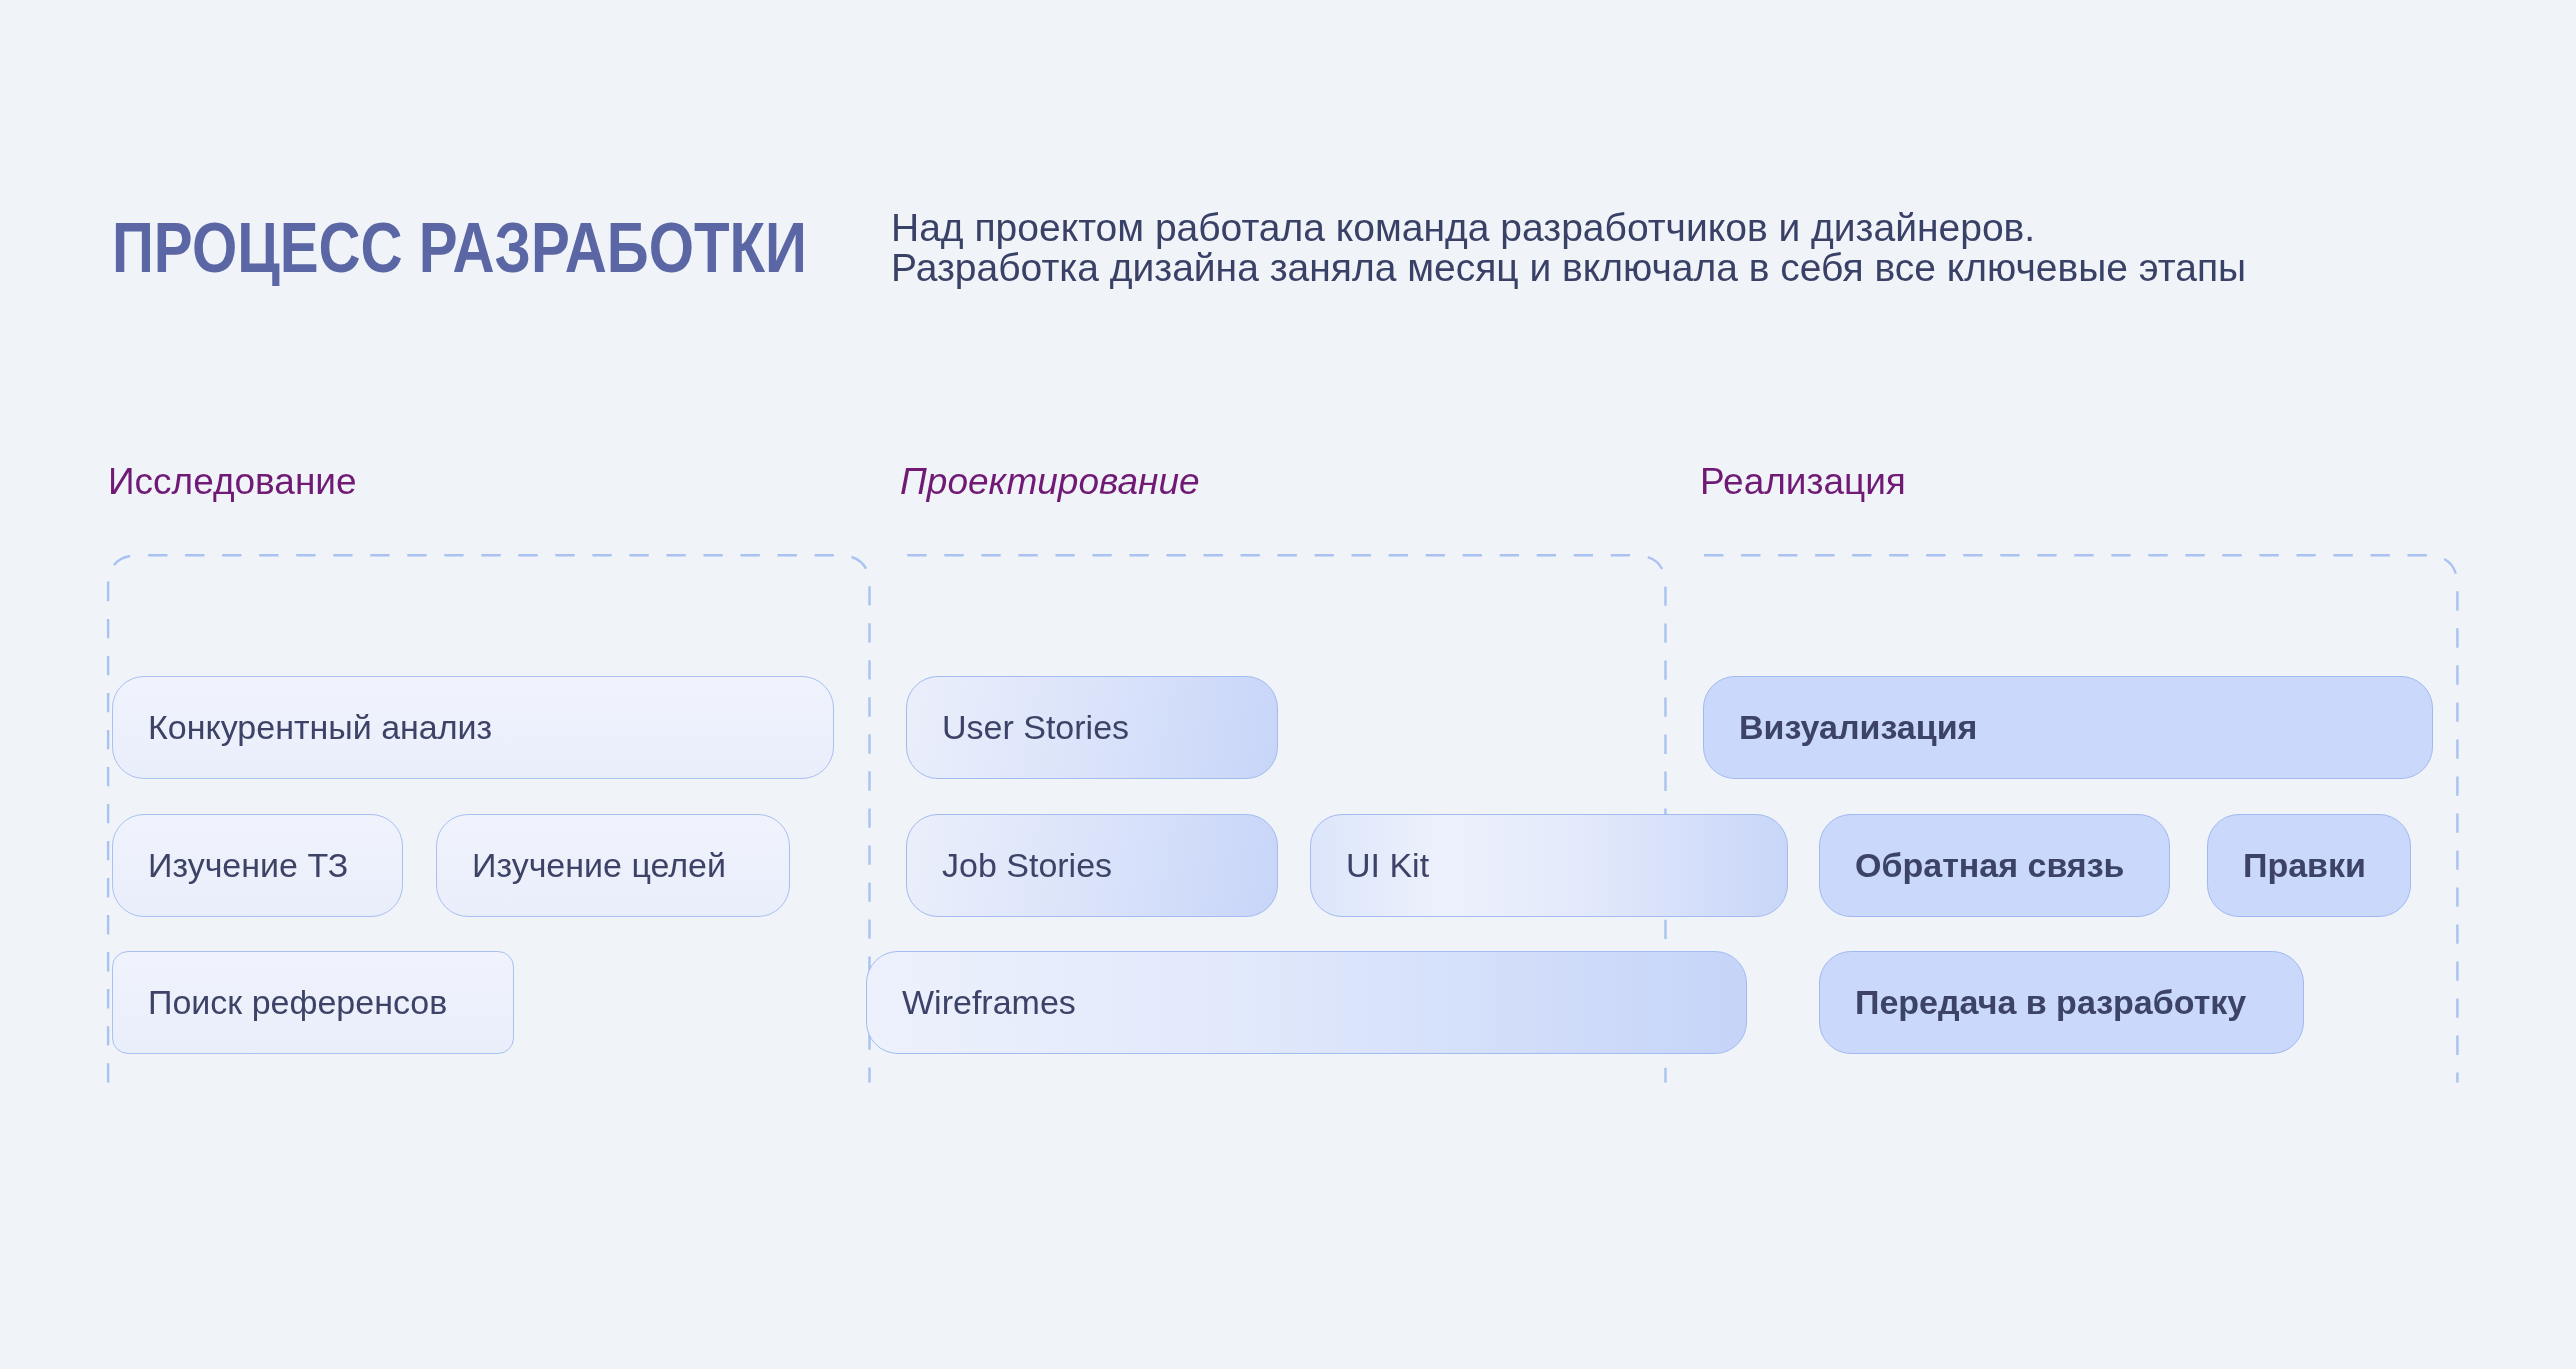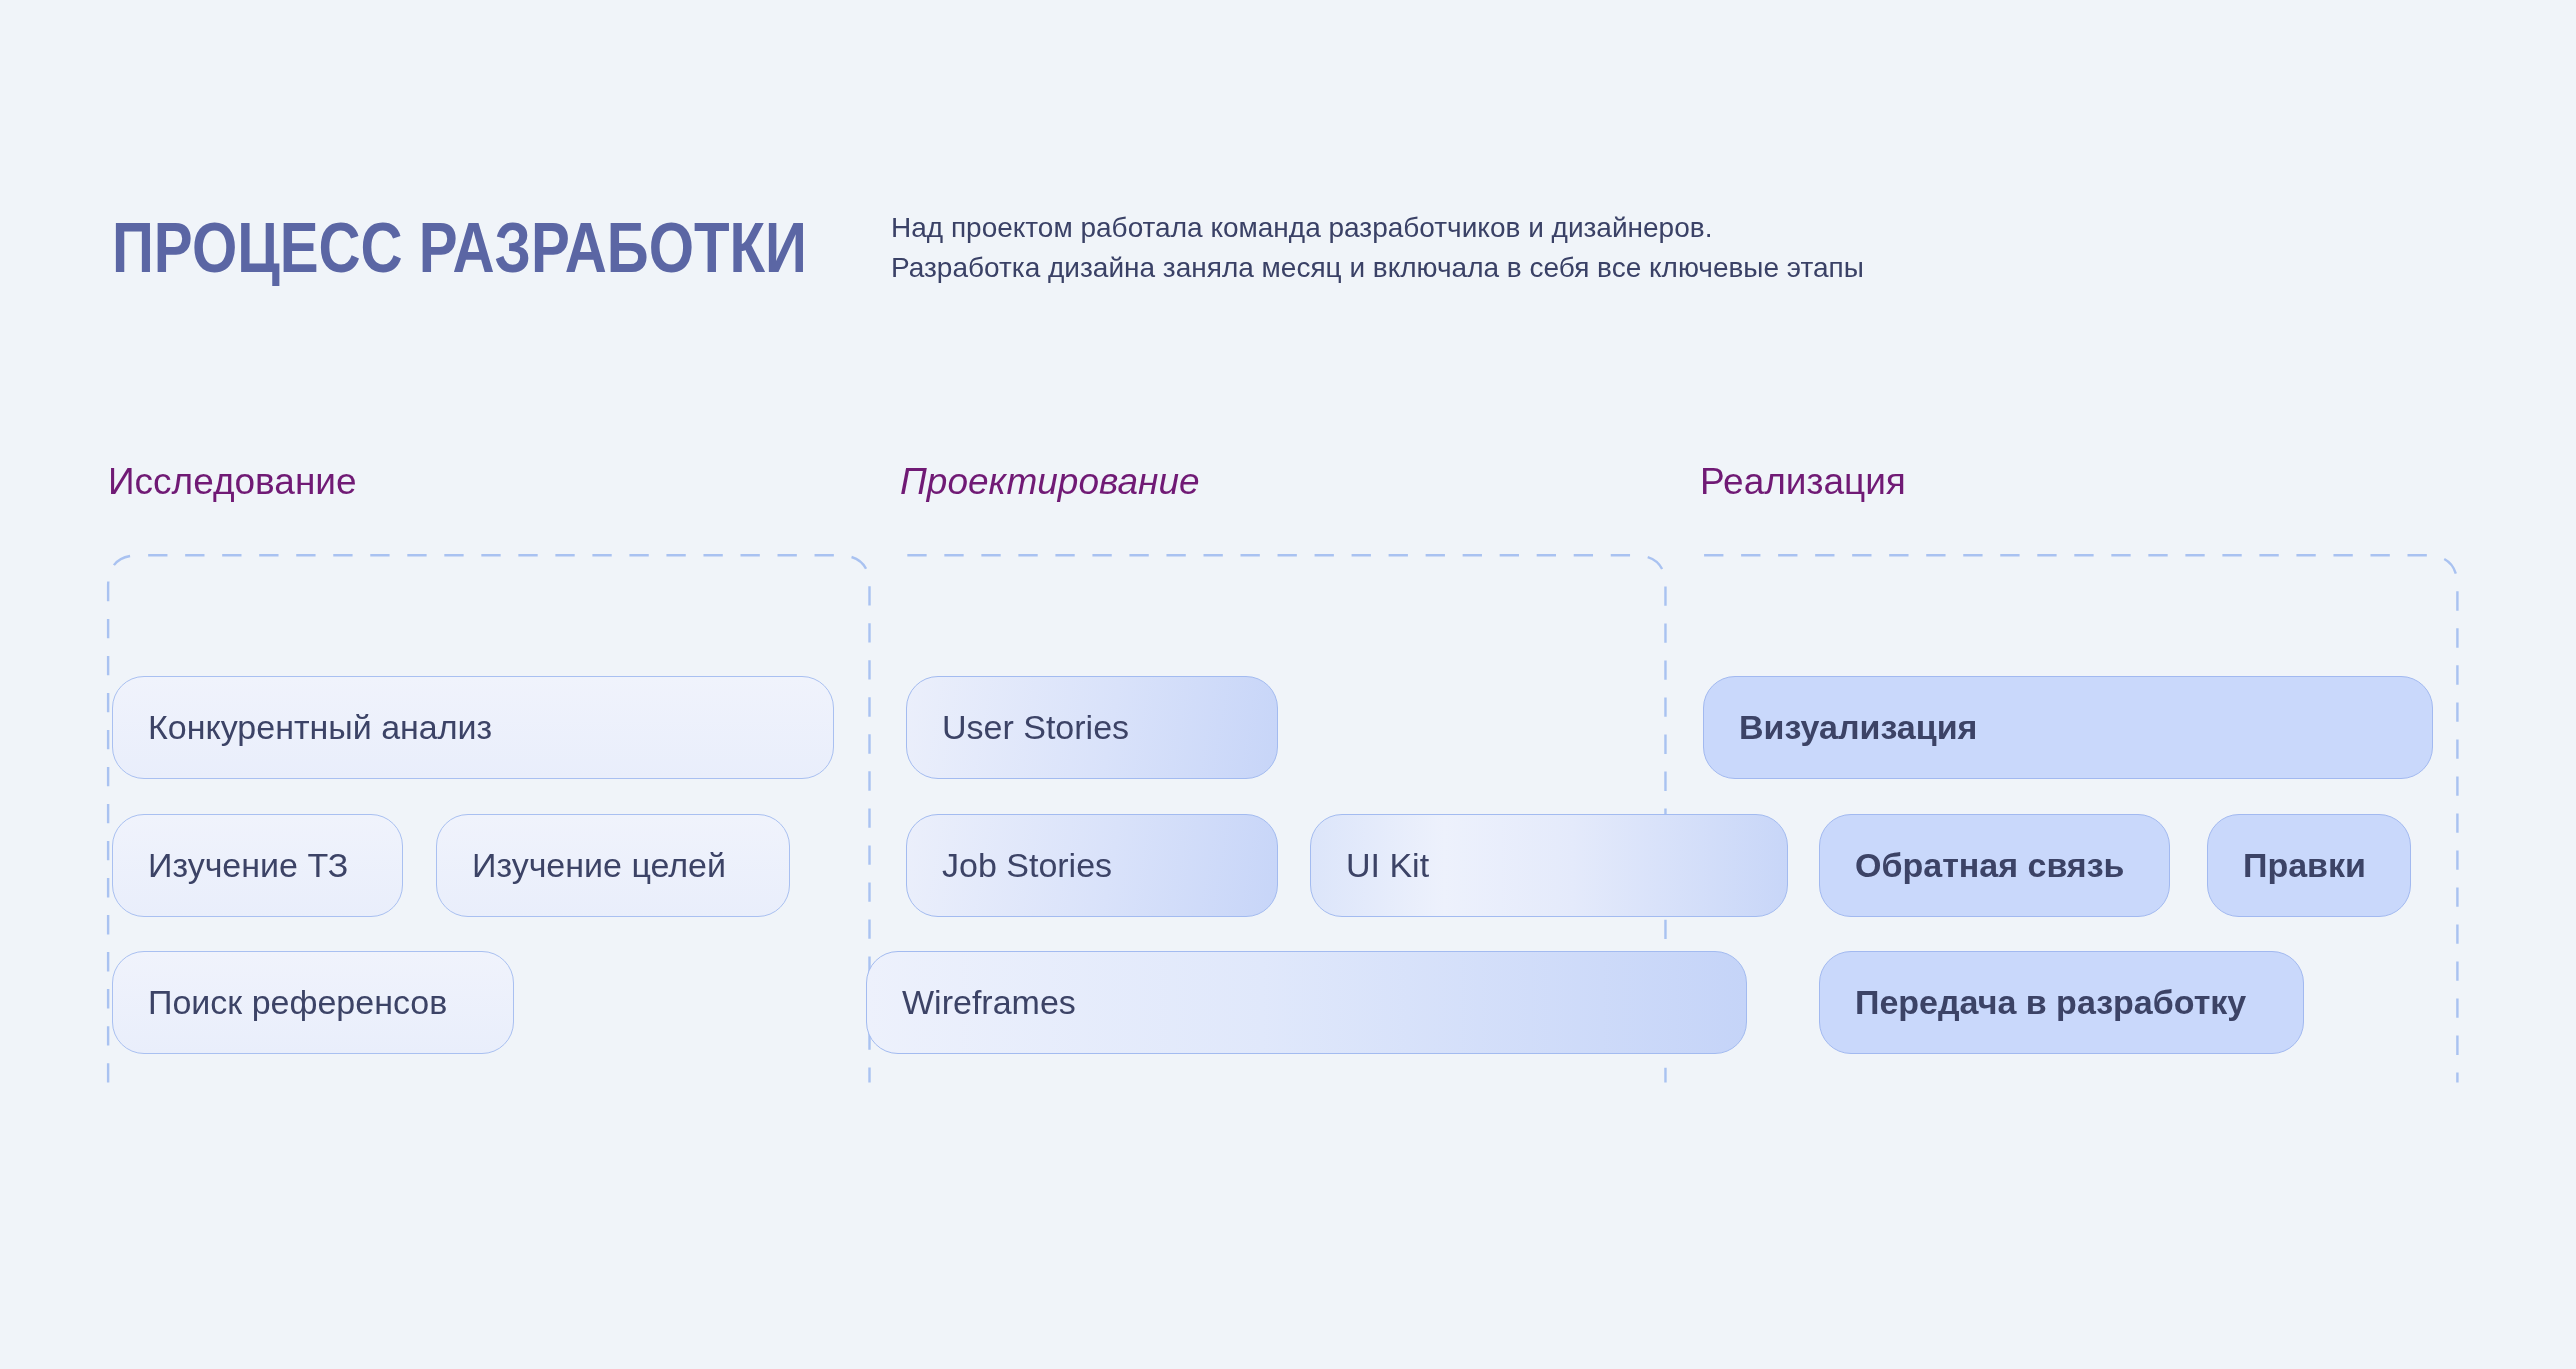--- a/index.html
+++ b/index.html
@@ -8,21 +8,21 @@
     font-family:"Liberation Sans",sans-serif;overflow:hidden;
   }
   .title{
     position:absolute;left:112px;top:211px;
     font-size:71px;font-weight:700;line-height:74px;color:#5b66a4;
     white-space:nowrap;transform:scaleX(0.82);transform-origin:0 50%;
     letter-spacing:0px;
   }
   .desc{
     position:absolute;left:891px;top:208px;
-    font-size:28px;line-height:40px;color:#3a4166;white-space:nowrap;
+    font-size:39px;line-height:40px;color:#3a4166;white-space:nowrap;
   }
   .col-header{
     position:absolute;top:460px;font-size:37px;line-height:43px;
     color:#701a75;text-align:left;
   }
   .ch1{left:108px;width:762px;}
   .ch2{left:900px;width:766px;font-style:italic;}
   .ch3{left:1700px;width:758px;}
   .dashes{position:absolute;left:0;top:0;z-index:1;}
   .box{
@@ -36,21 +36,21 @@
   .b2{border:1.6px solid #a3bbf0;text-align:center;}
   .g-side{background:linear-gradient(100deg,#ebeffb 0%,#d9e2fa 55%,#c7d5f8 100%);}
   .g-uikit{background:linear-gradient(90deg,#dce5fa 0%,#edf1fc 28%,#e4eafb 55%,#c8d6f8 100%);}
   .g-wire{background:linear-gradient(90deg,#edf1fc 0%,#e0e8fb 45%,#c5d4f8 100%);}
   
   .b3{background:#c9d8fb;border:1.6px solid #a2b9f0;font-weight:bold;}
   
   .bx-a{left:112px;top:628px;width:722px;}
   .bx-b{left:112px;top:766px;width:291px;}
   .bx-c{left:436px;top:766px;width:354px;}
-  .bx-d{left:112px;top:903px;width:402px;}
+  .bx-d{left:112px;top:903px;width:402px;border-radius:16px;}
   .bx-e{left:906px;top:628px;width:372px;}
   .bx-f{left:906px;top:766px;width:372px;}
   .bx-g{left:1310px;top:766px;width:478px;}
   .bx-h{left:866px;top:903px;width:881px;}
   .bx-i{left:1703px;top:628px;width:730px;}
   .bx-j{left:1819px;top:766px;width:351px;}
   .bx-k{left:2207px;top:766px;width:204px;}
   .bx-l{left:1819px;top:903px;width:485px;}
 </style>
 </head>

